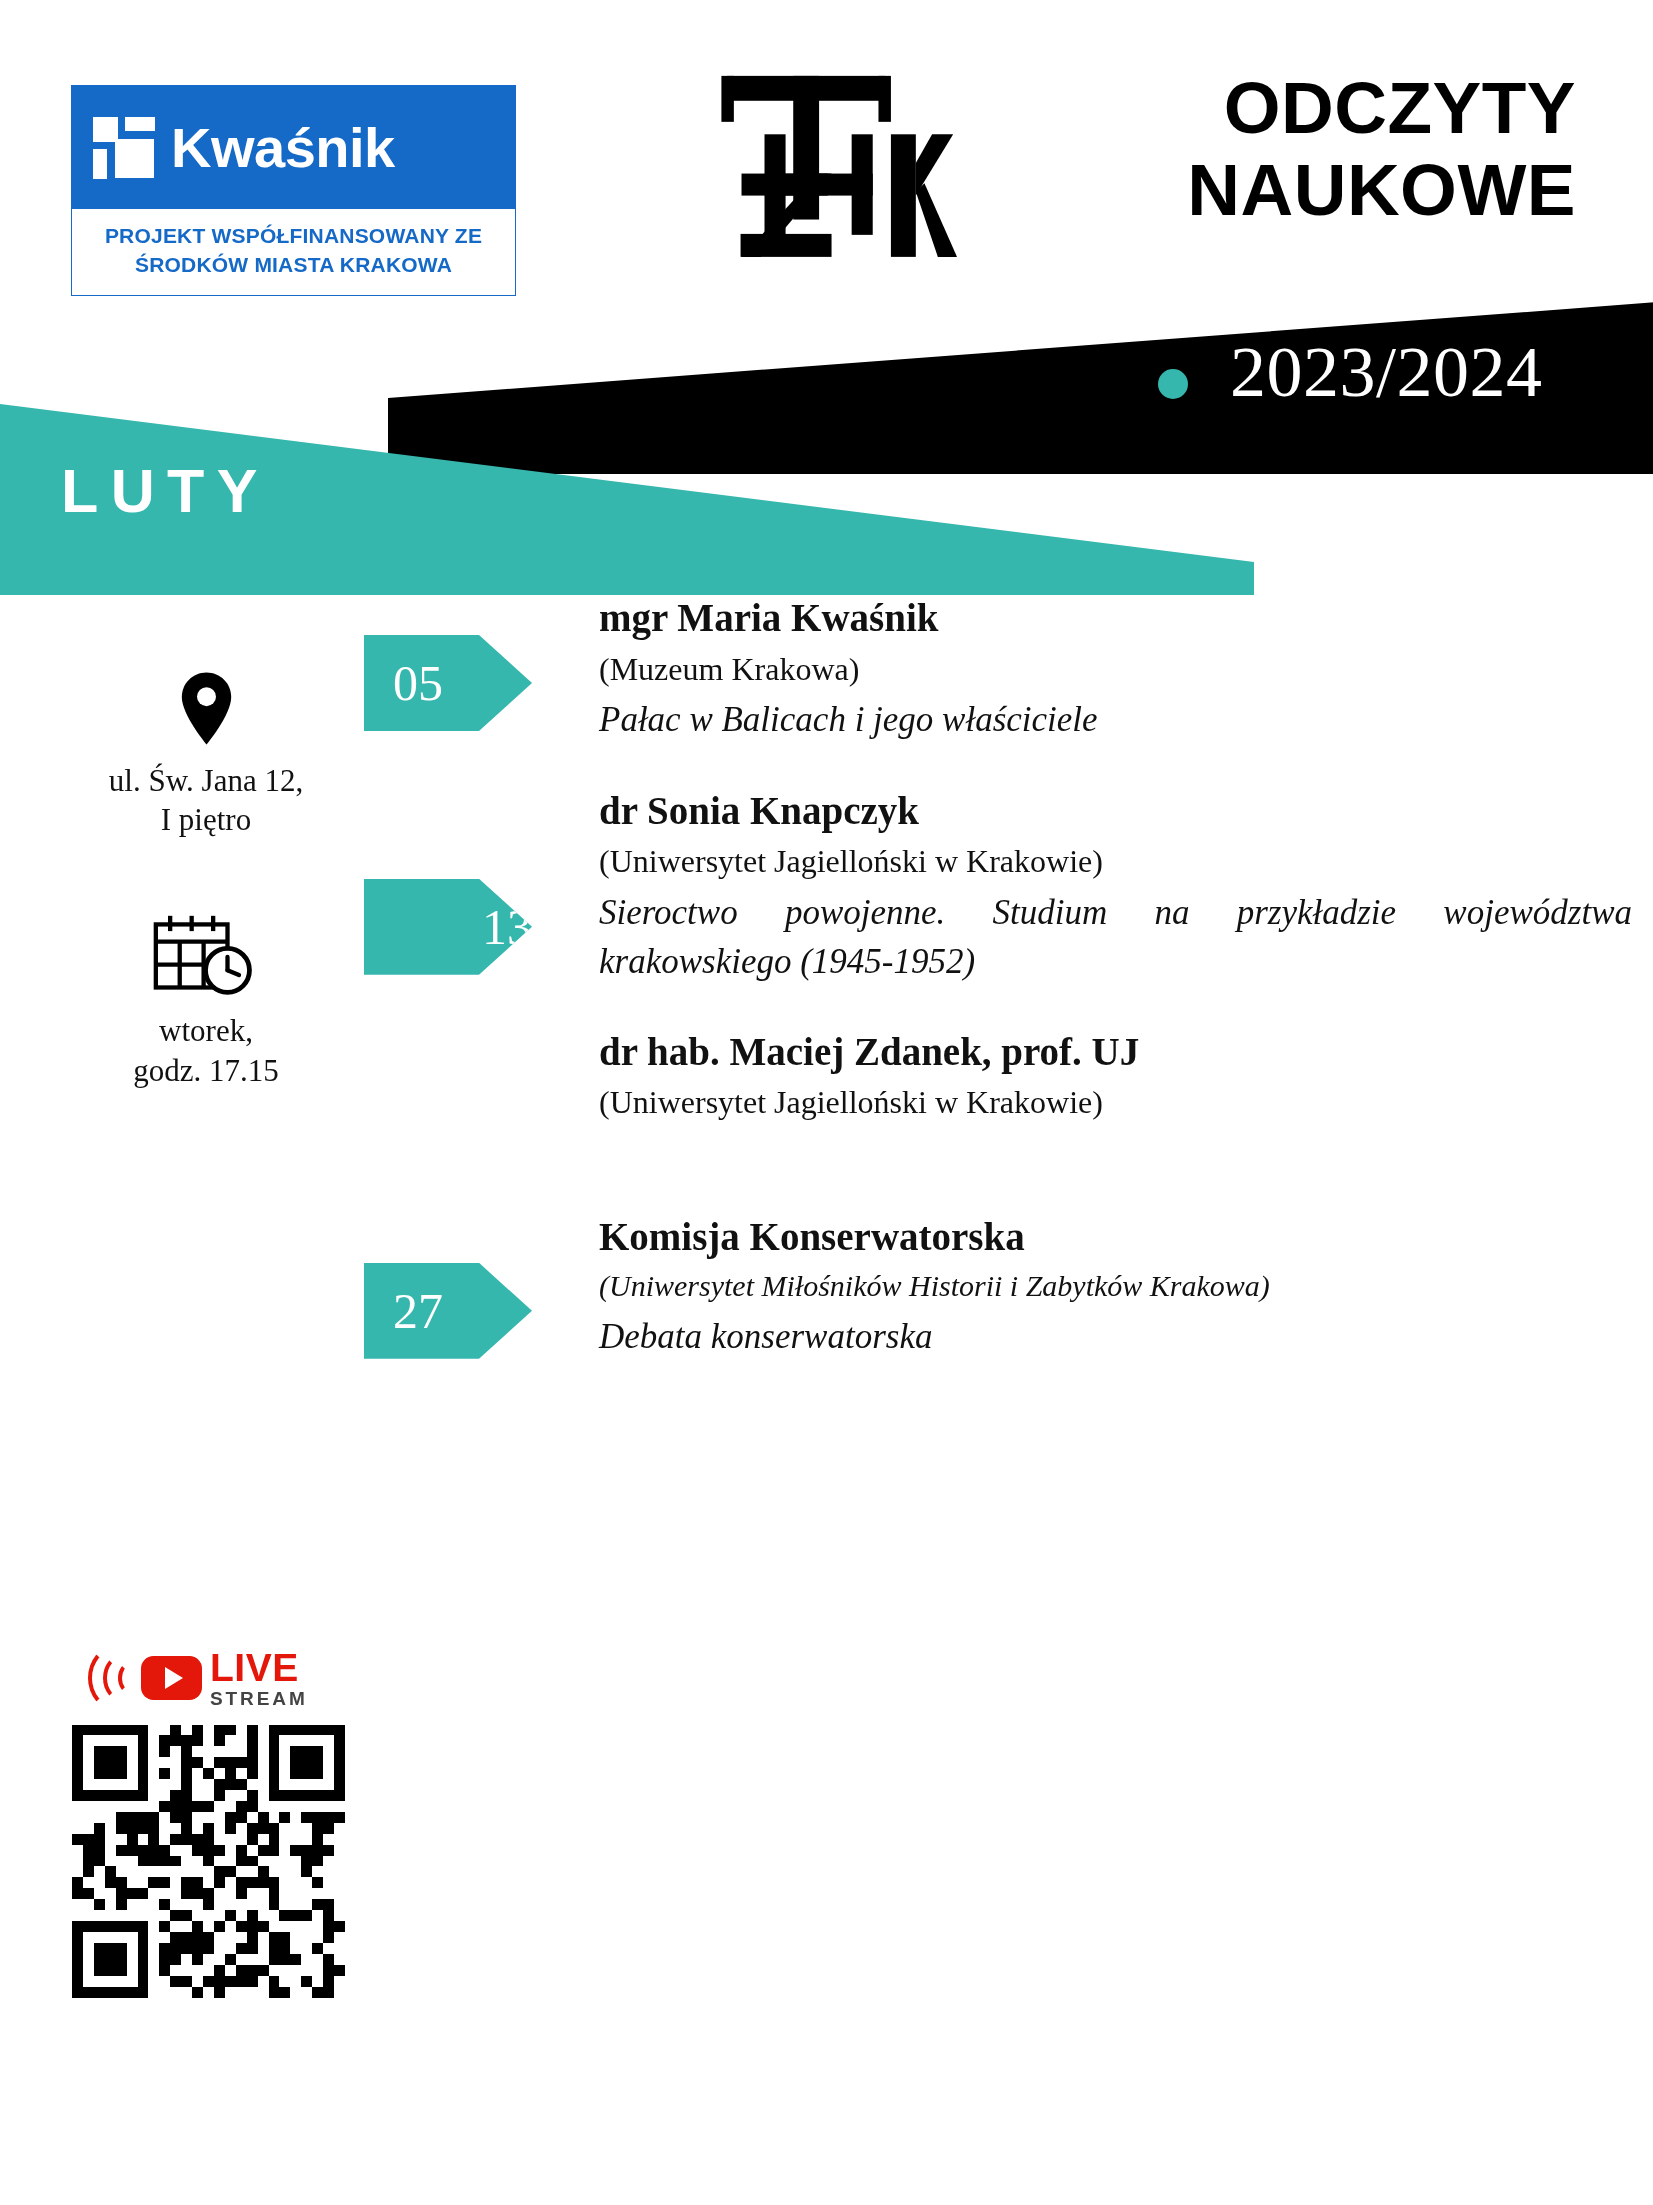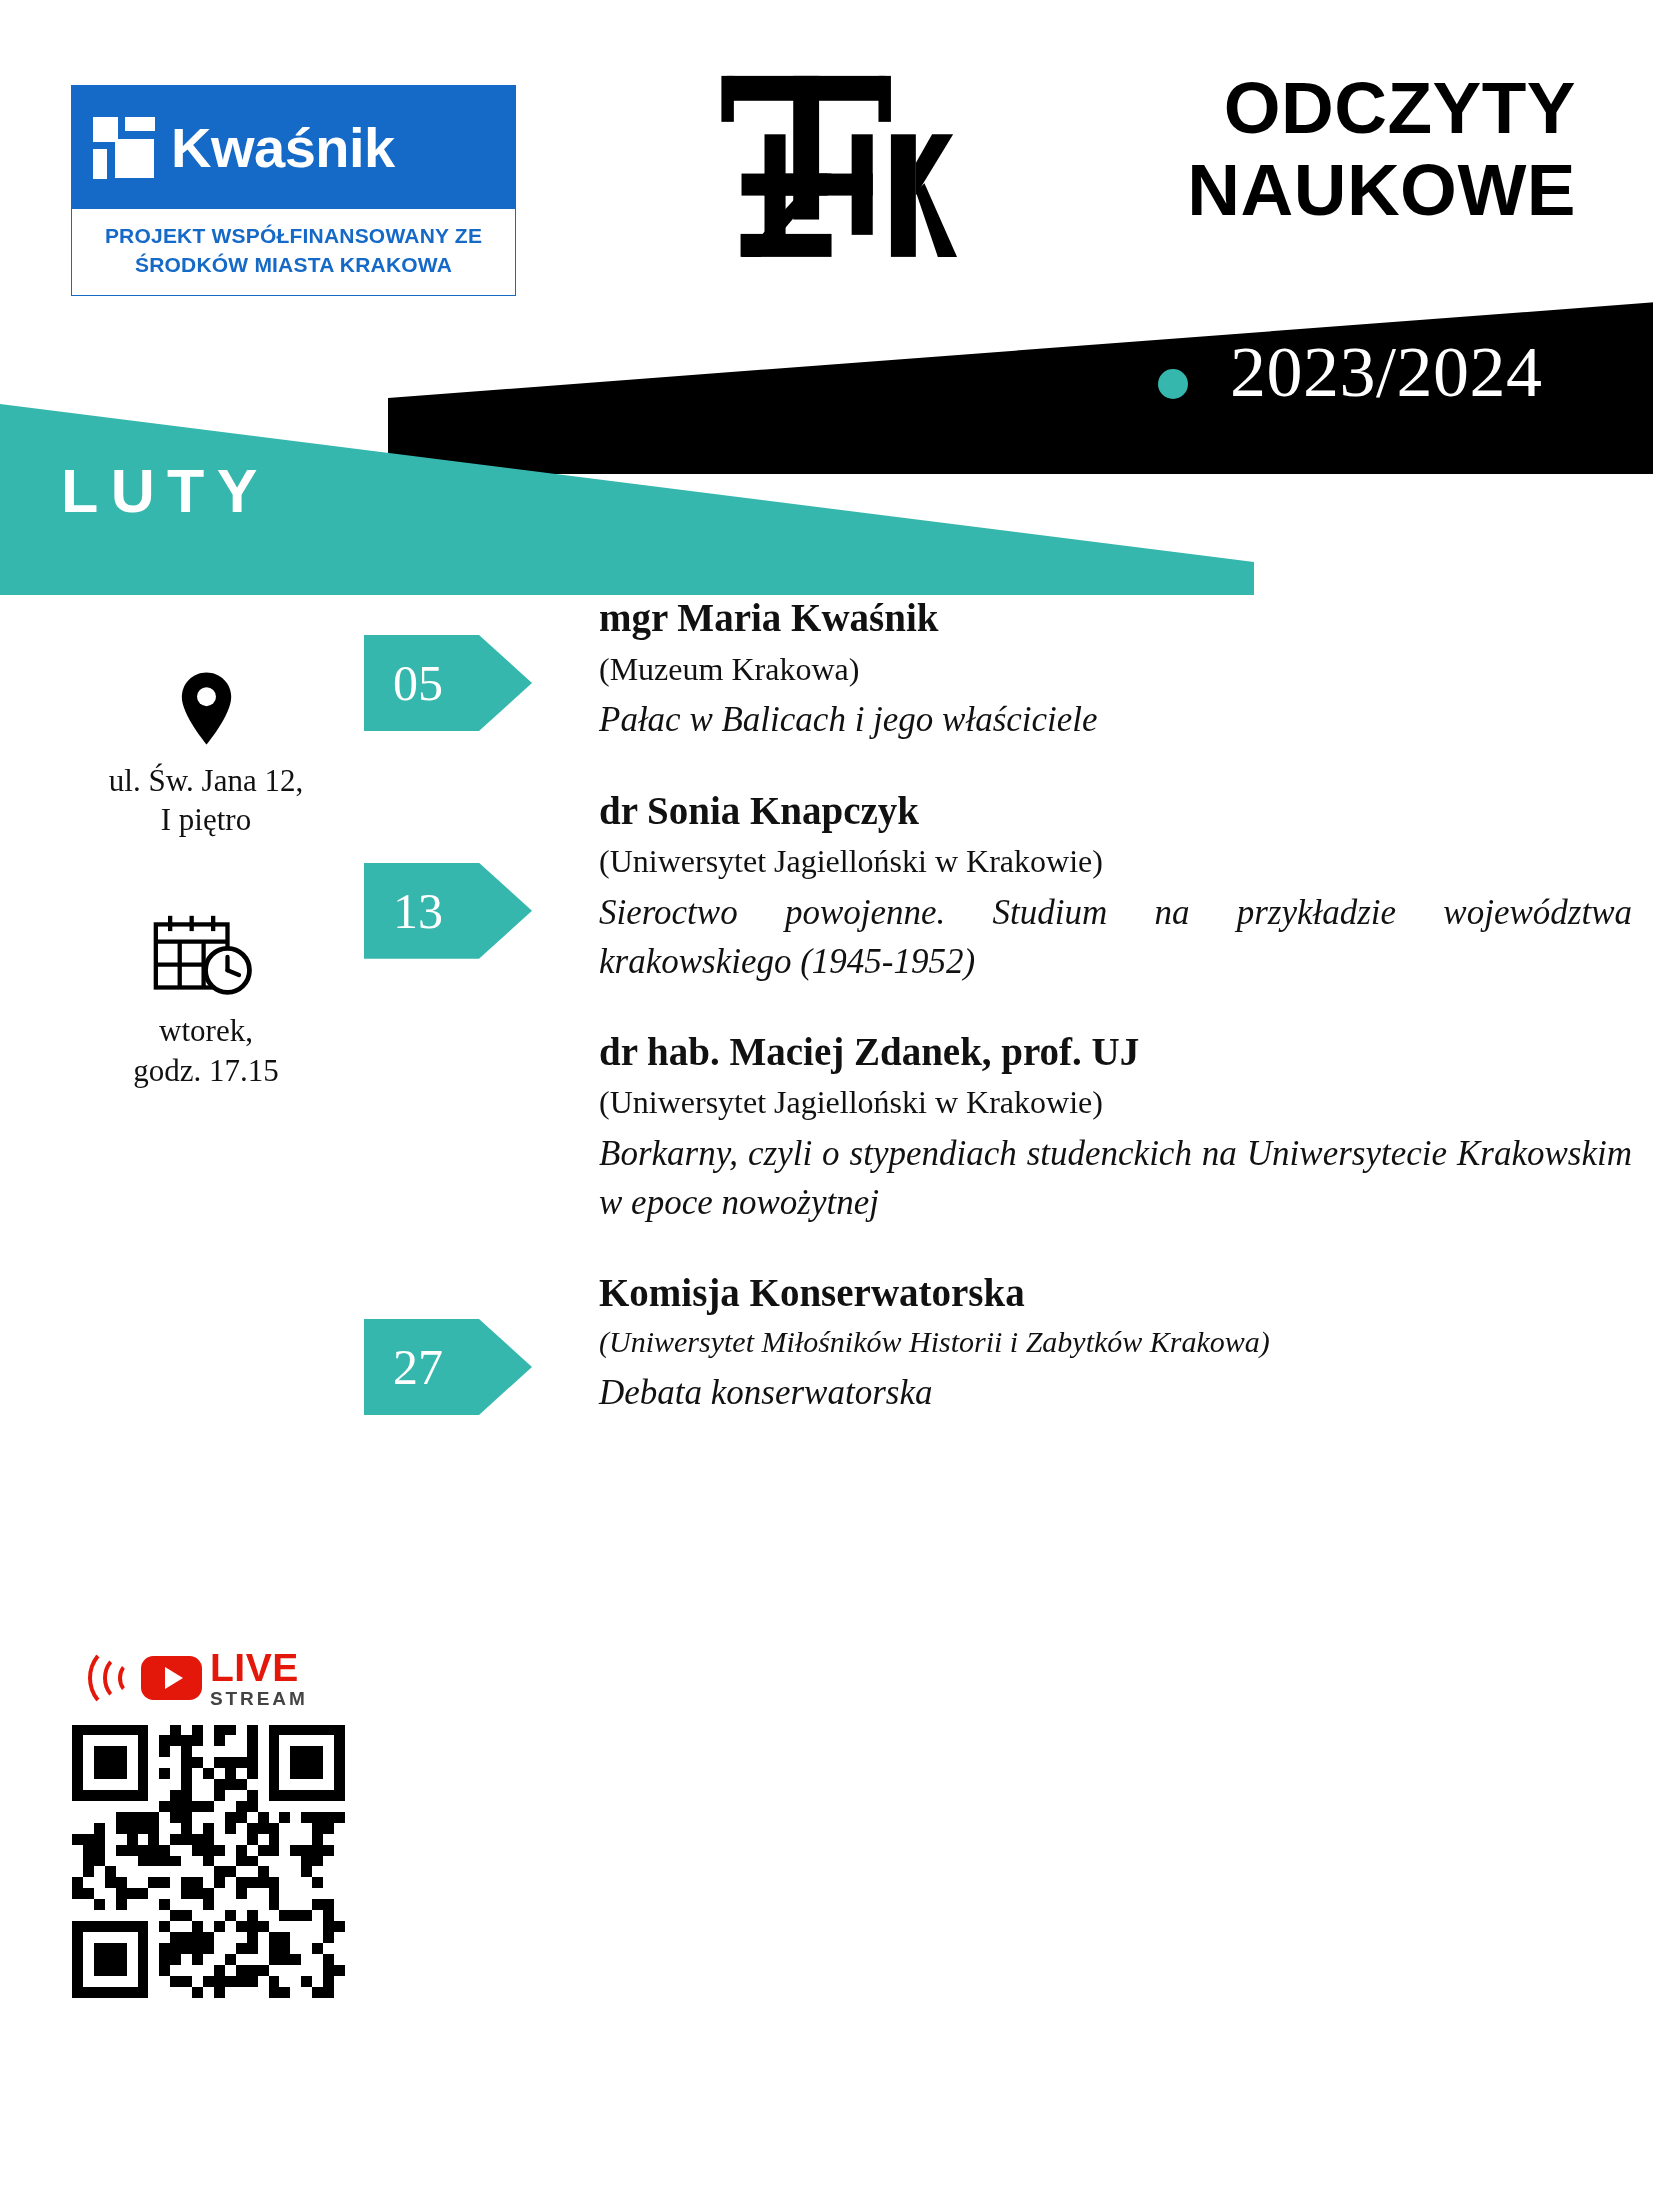--- a/index.html
+++ b/index.html
@@ -302,21 +302,21 @@
     font-style: italic;
     font-size: 35px;
     line-height: 1.38;
     color: #111111;
     text-align: justify;
     max-width: 1034px;
   }
 
   
   #entry-0 .day-flag { top: 42px; }
-  #entry-1 .day-flag { top: 77px; }
+  #entry-1 .day-flag { top: 93px; justify-content: flex-end; }
   #entry-2 .day-flag { top: 144px; }
   #entry-3 .day-flag { top: 51px; }
   #entry-3 .affil { font-size: 30px; font-style: italic; }
 </style>
 </head>
 <body>
 
 <div class="header">
 
   <div class="krakow-logo">
@@ -1074,21 +1074,20 @@
       <div class="speaker">dr Sonia Knapczyk</div>
       <div class="affil">(Uniwersytet Jagielloński w Krakowie)</div>
       <div class="topic">Sieroctwo powojenne. Studium na przykładzie województwa krakowskiego (1945-1952)</div>
     </div>
   </div>
 
   <div class="entry" id="entry-2">
     <div class="entry-text">
       <div class="speaker">dr hab. Maciej Zdanek, prof. UJ</div>
       <div class="affil">(Uniwersytet Jagielloński w Krakowie)</div>
-      <div class="topic">Borkarny, czyli o stypendiach studenckich na Uniwersytecie Krakowskim w epoce nowożytnej</div>
     </div>
   </div>
 
   <div class="entry" id="entry-3">
     <div class="day-flag">
       <span class="day-num">27</span>
     </div>
     <div class="entry-text">
       <div class="speaker">Komisja Konserwatorska</div>
       <div class="affil">(Uniwersytet Miłośników Historii i Zabytków Krakowa)</div>

